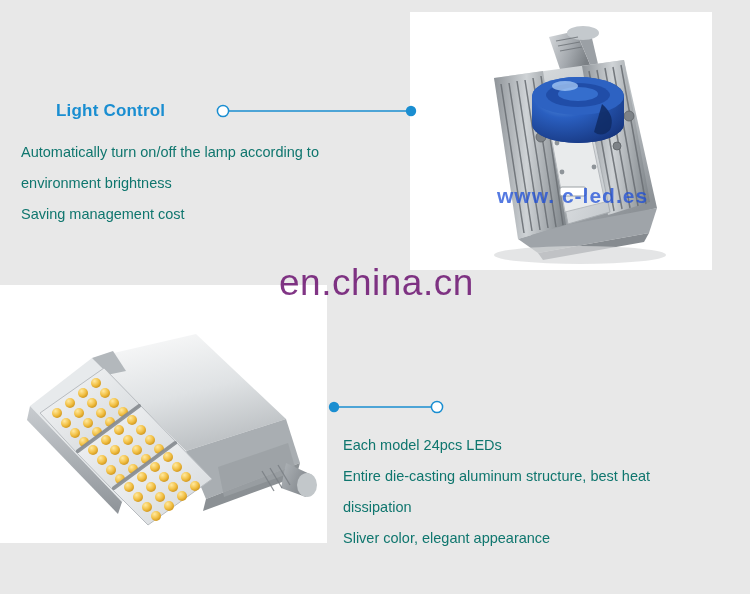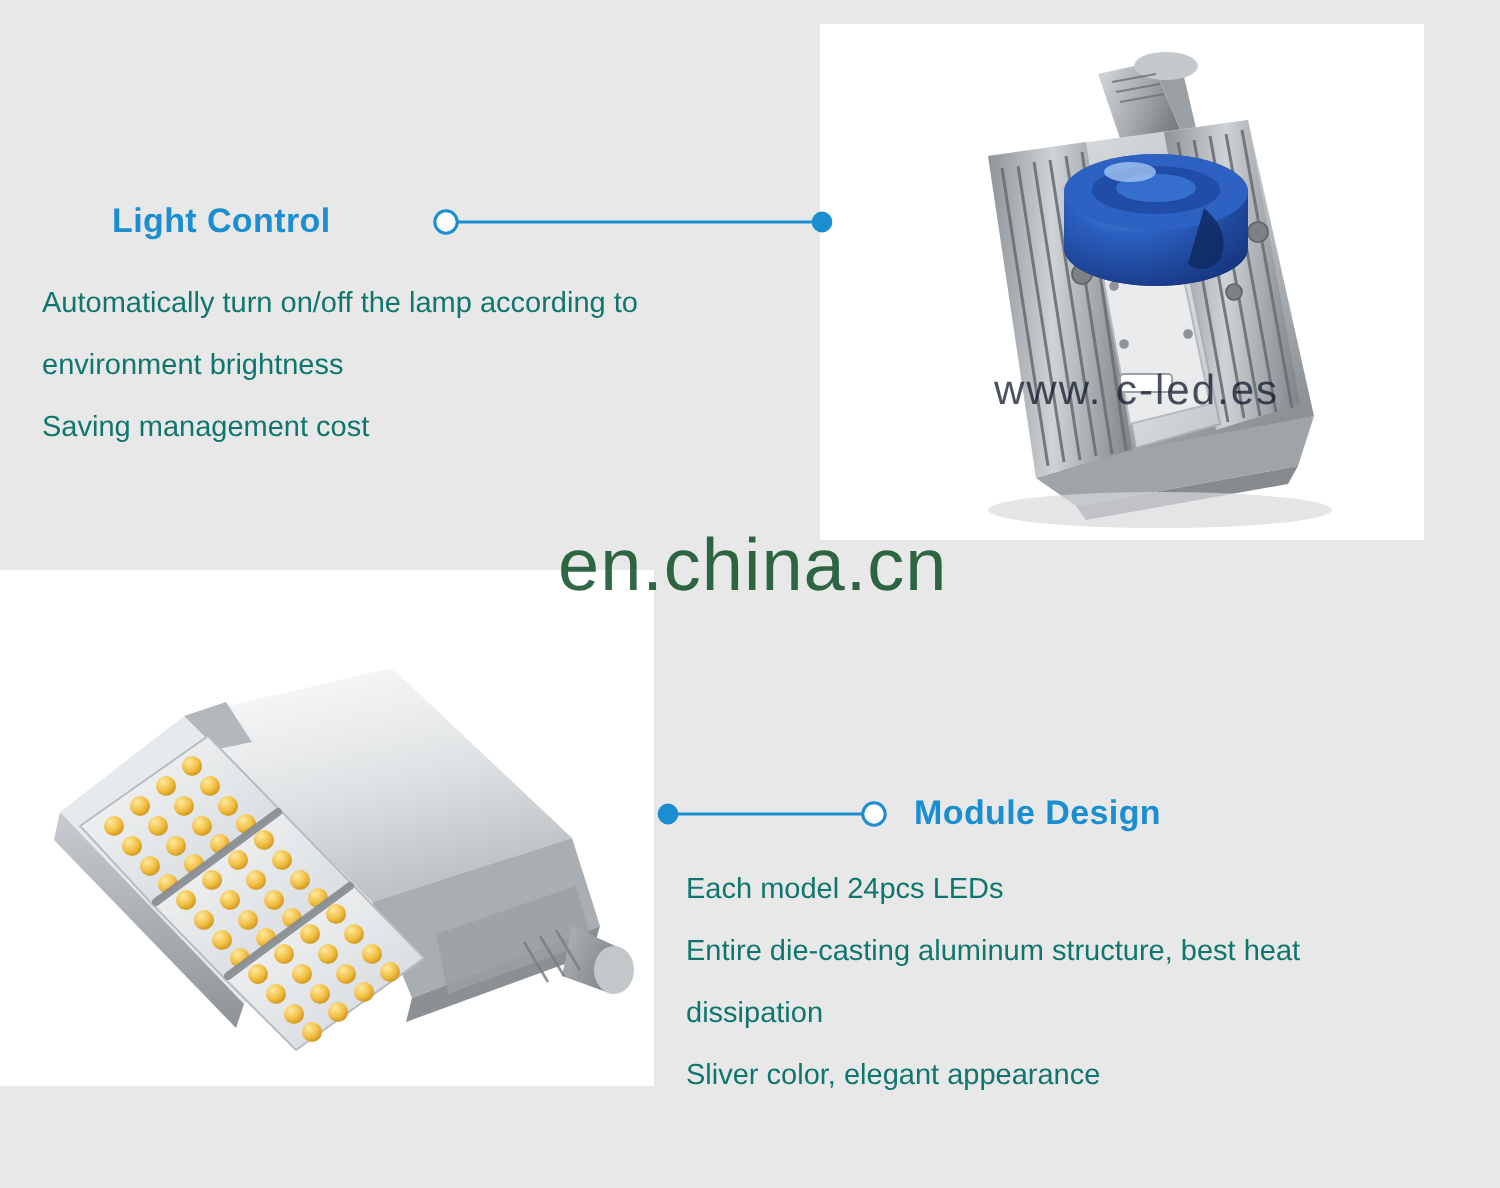--- a/index.html
+++ b/index.html
@@ -55,35 +55,36 @@
     white-space:pre-line;
   }
   #copy-light  { left:21px;  top:137px; width:372px; }
   #copy-module { left:343px; top:430px; width:380px; }
 
   
   #watermark-main {
     position:absolute;
     left:279px; top:262px;
     font-size:37px;
-    color:#14532d;
+    color:#701a75;
     opacity:.88;
     letter-spacing:.5px;
     white-space:nowrap;
     pointer-events:none;
   }
   #watermark-photo {
     position:absolute;
     left:497px; top:184px;
     font-size:21px;
-    color:#0f172a;
+    color:#1d4ed8;
     opacity:.75;
     letter-spacing:1px;
     white-space:nowrap;
     pointer-events:none;
+    font-weight:bold;
   }
 </style>
 </head>
 <body>
 
 <div id="stage">
 
   <div class="photo-panel" id="panel-top">
     <svg viewBox="0 0 302 258" preserveAspectRatio="xMidYMid meet">
       <defs>
@@ -319,21 +320,20 @@
 Saving management cost</div>
 
   <div class="connector" id="connector-bottom">
     <svg width="116" height="16" viewBox="0 0 116 16">
       <line x1="6" y1="8" x2="106" y2="8" stroke="#1a8ed1" stroke-width="1.4"></line>
       <circle cx="6" cy="8" r="5.2" fill="#1a8ed1"></circle>
       <circle cx="109" cy="8" r="5.6" fill="#ffffff" stroke="#1a8ed1" stroke-width="1.5"></circle>
     </svg>
   </div>
 
-  <div class="heading" id="heading-module">Module Design</div>
 
   <div class="body-copy" id="copy-module">Each model 24pcs LEDs
 Entire die-casting aluminum structure, best heat
 dissipation
 Sliver color, elegant appearance</div>
 
   <div id="watermark-photo">www.     c-led.es</div>
 
   <div id="watermark-main">en.china.cn</div>
 

